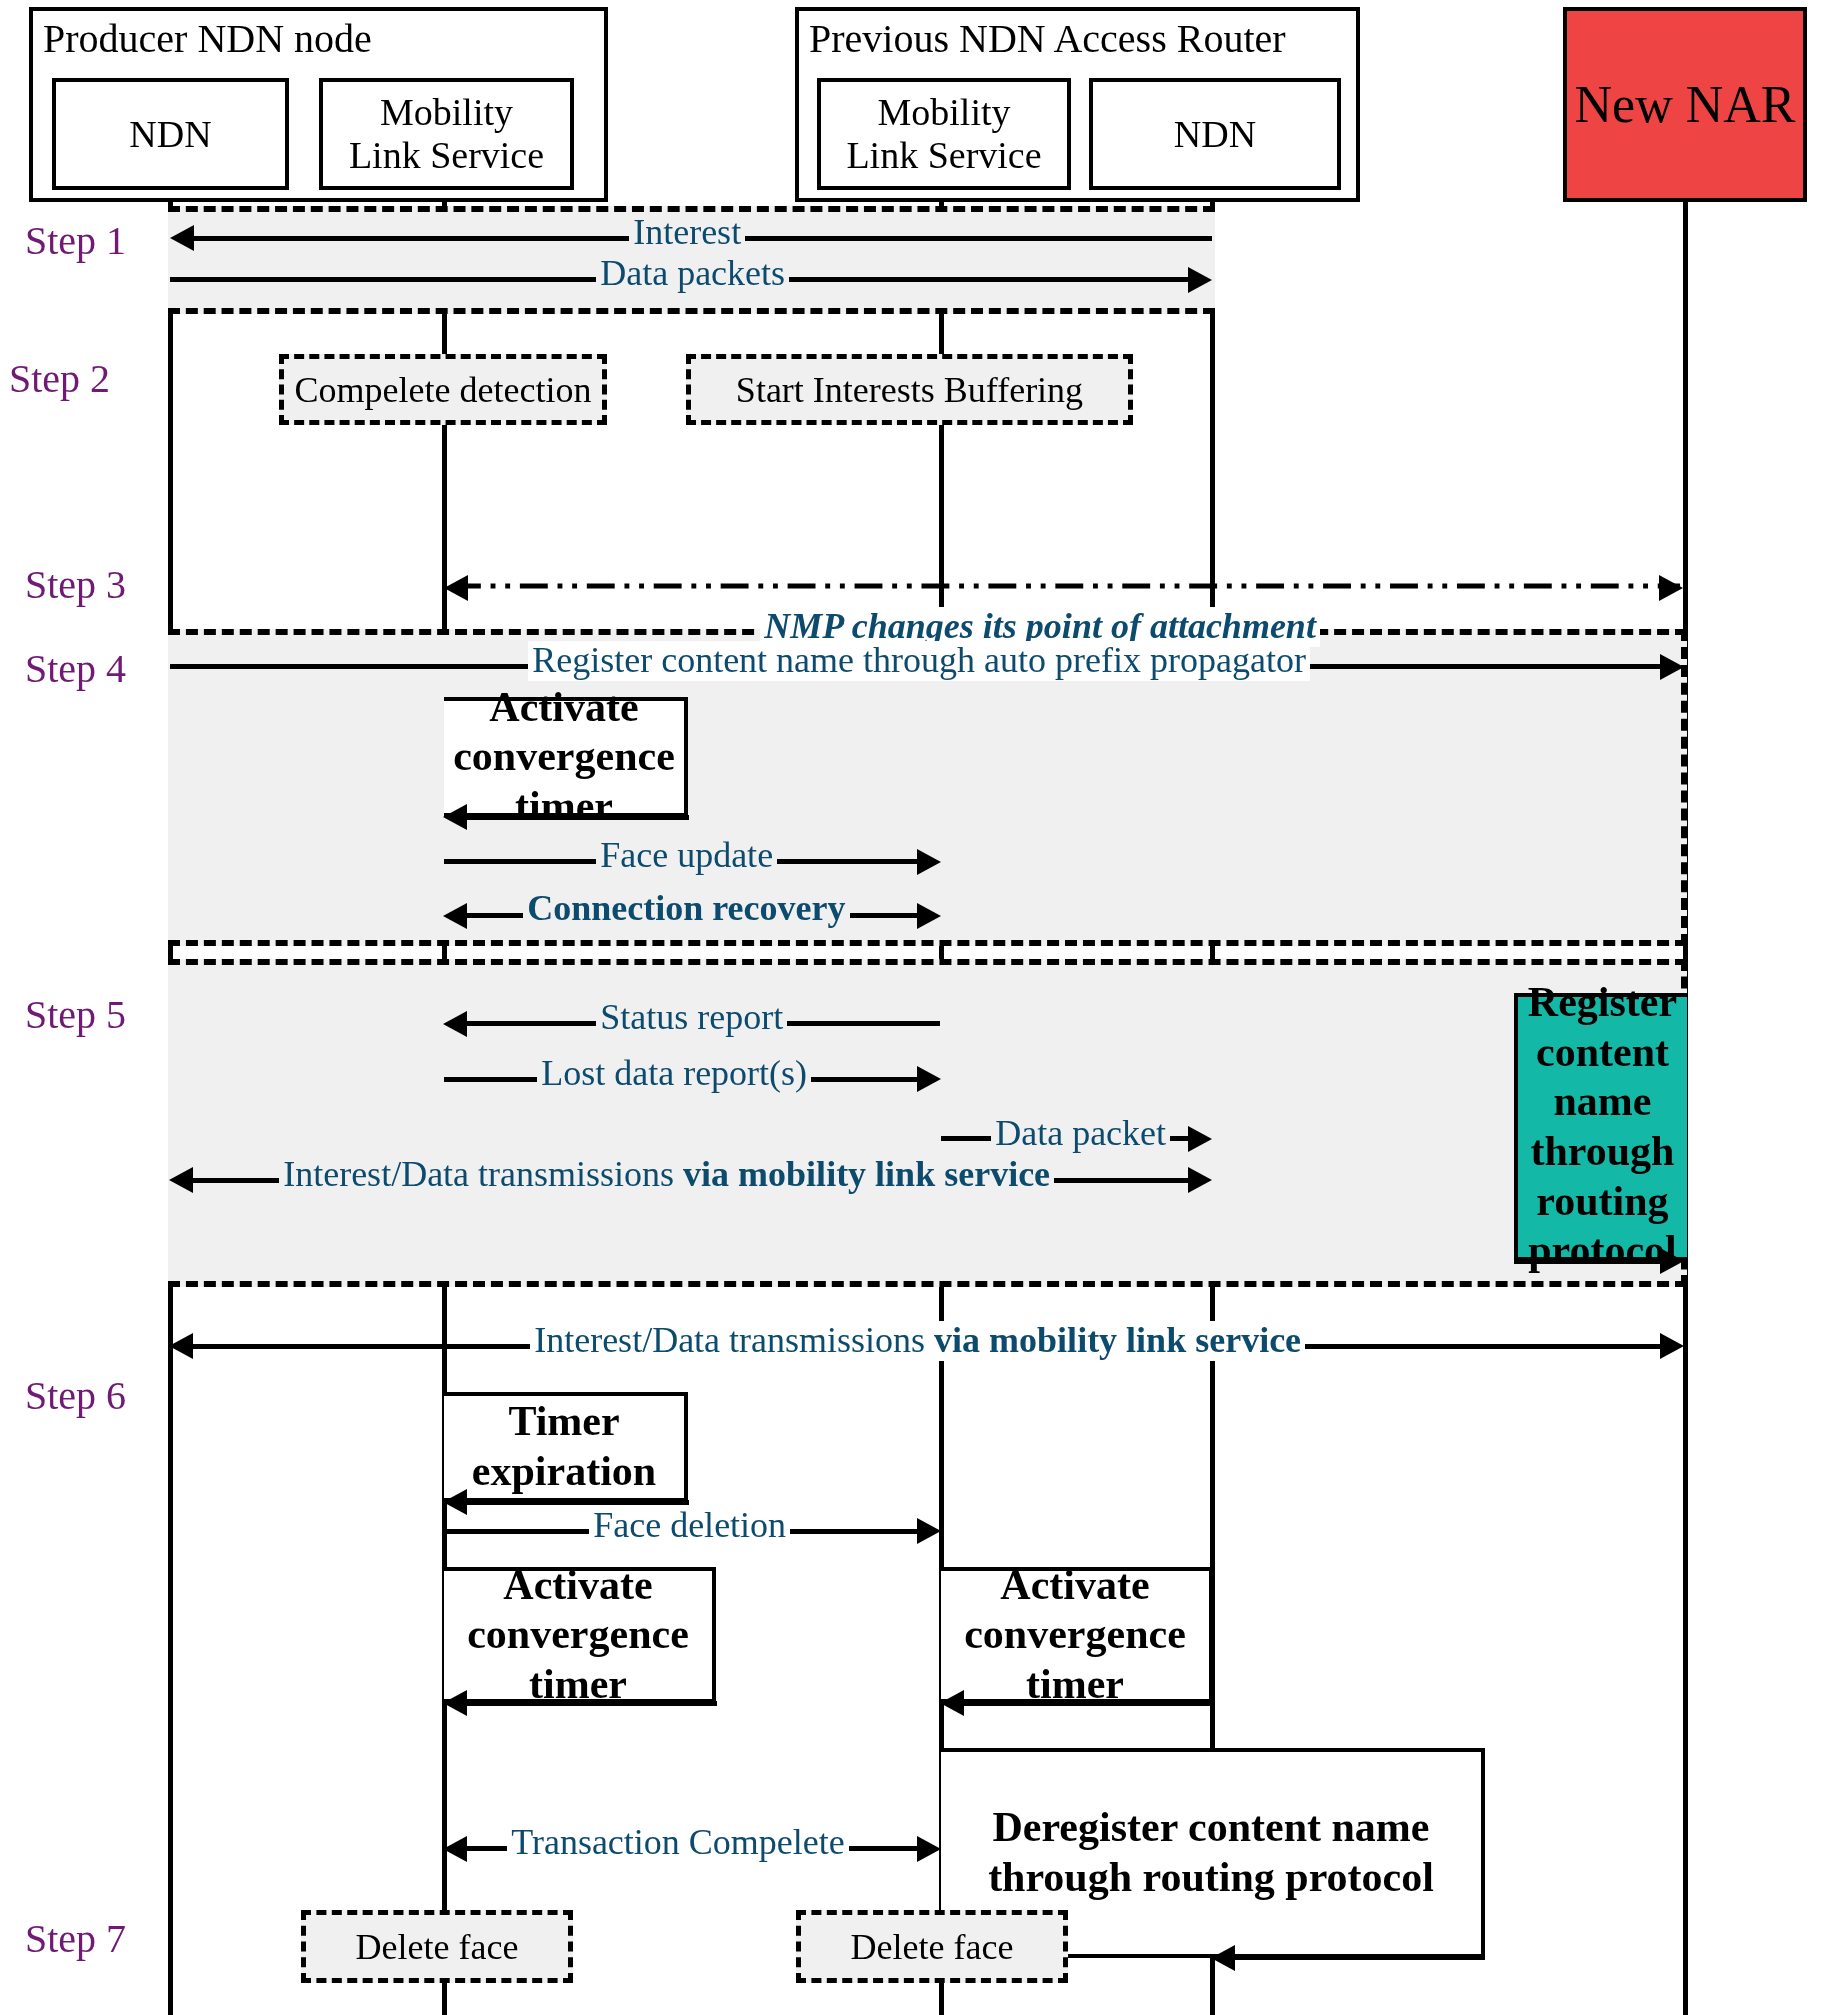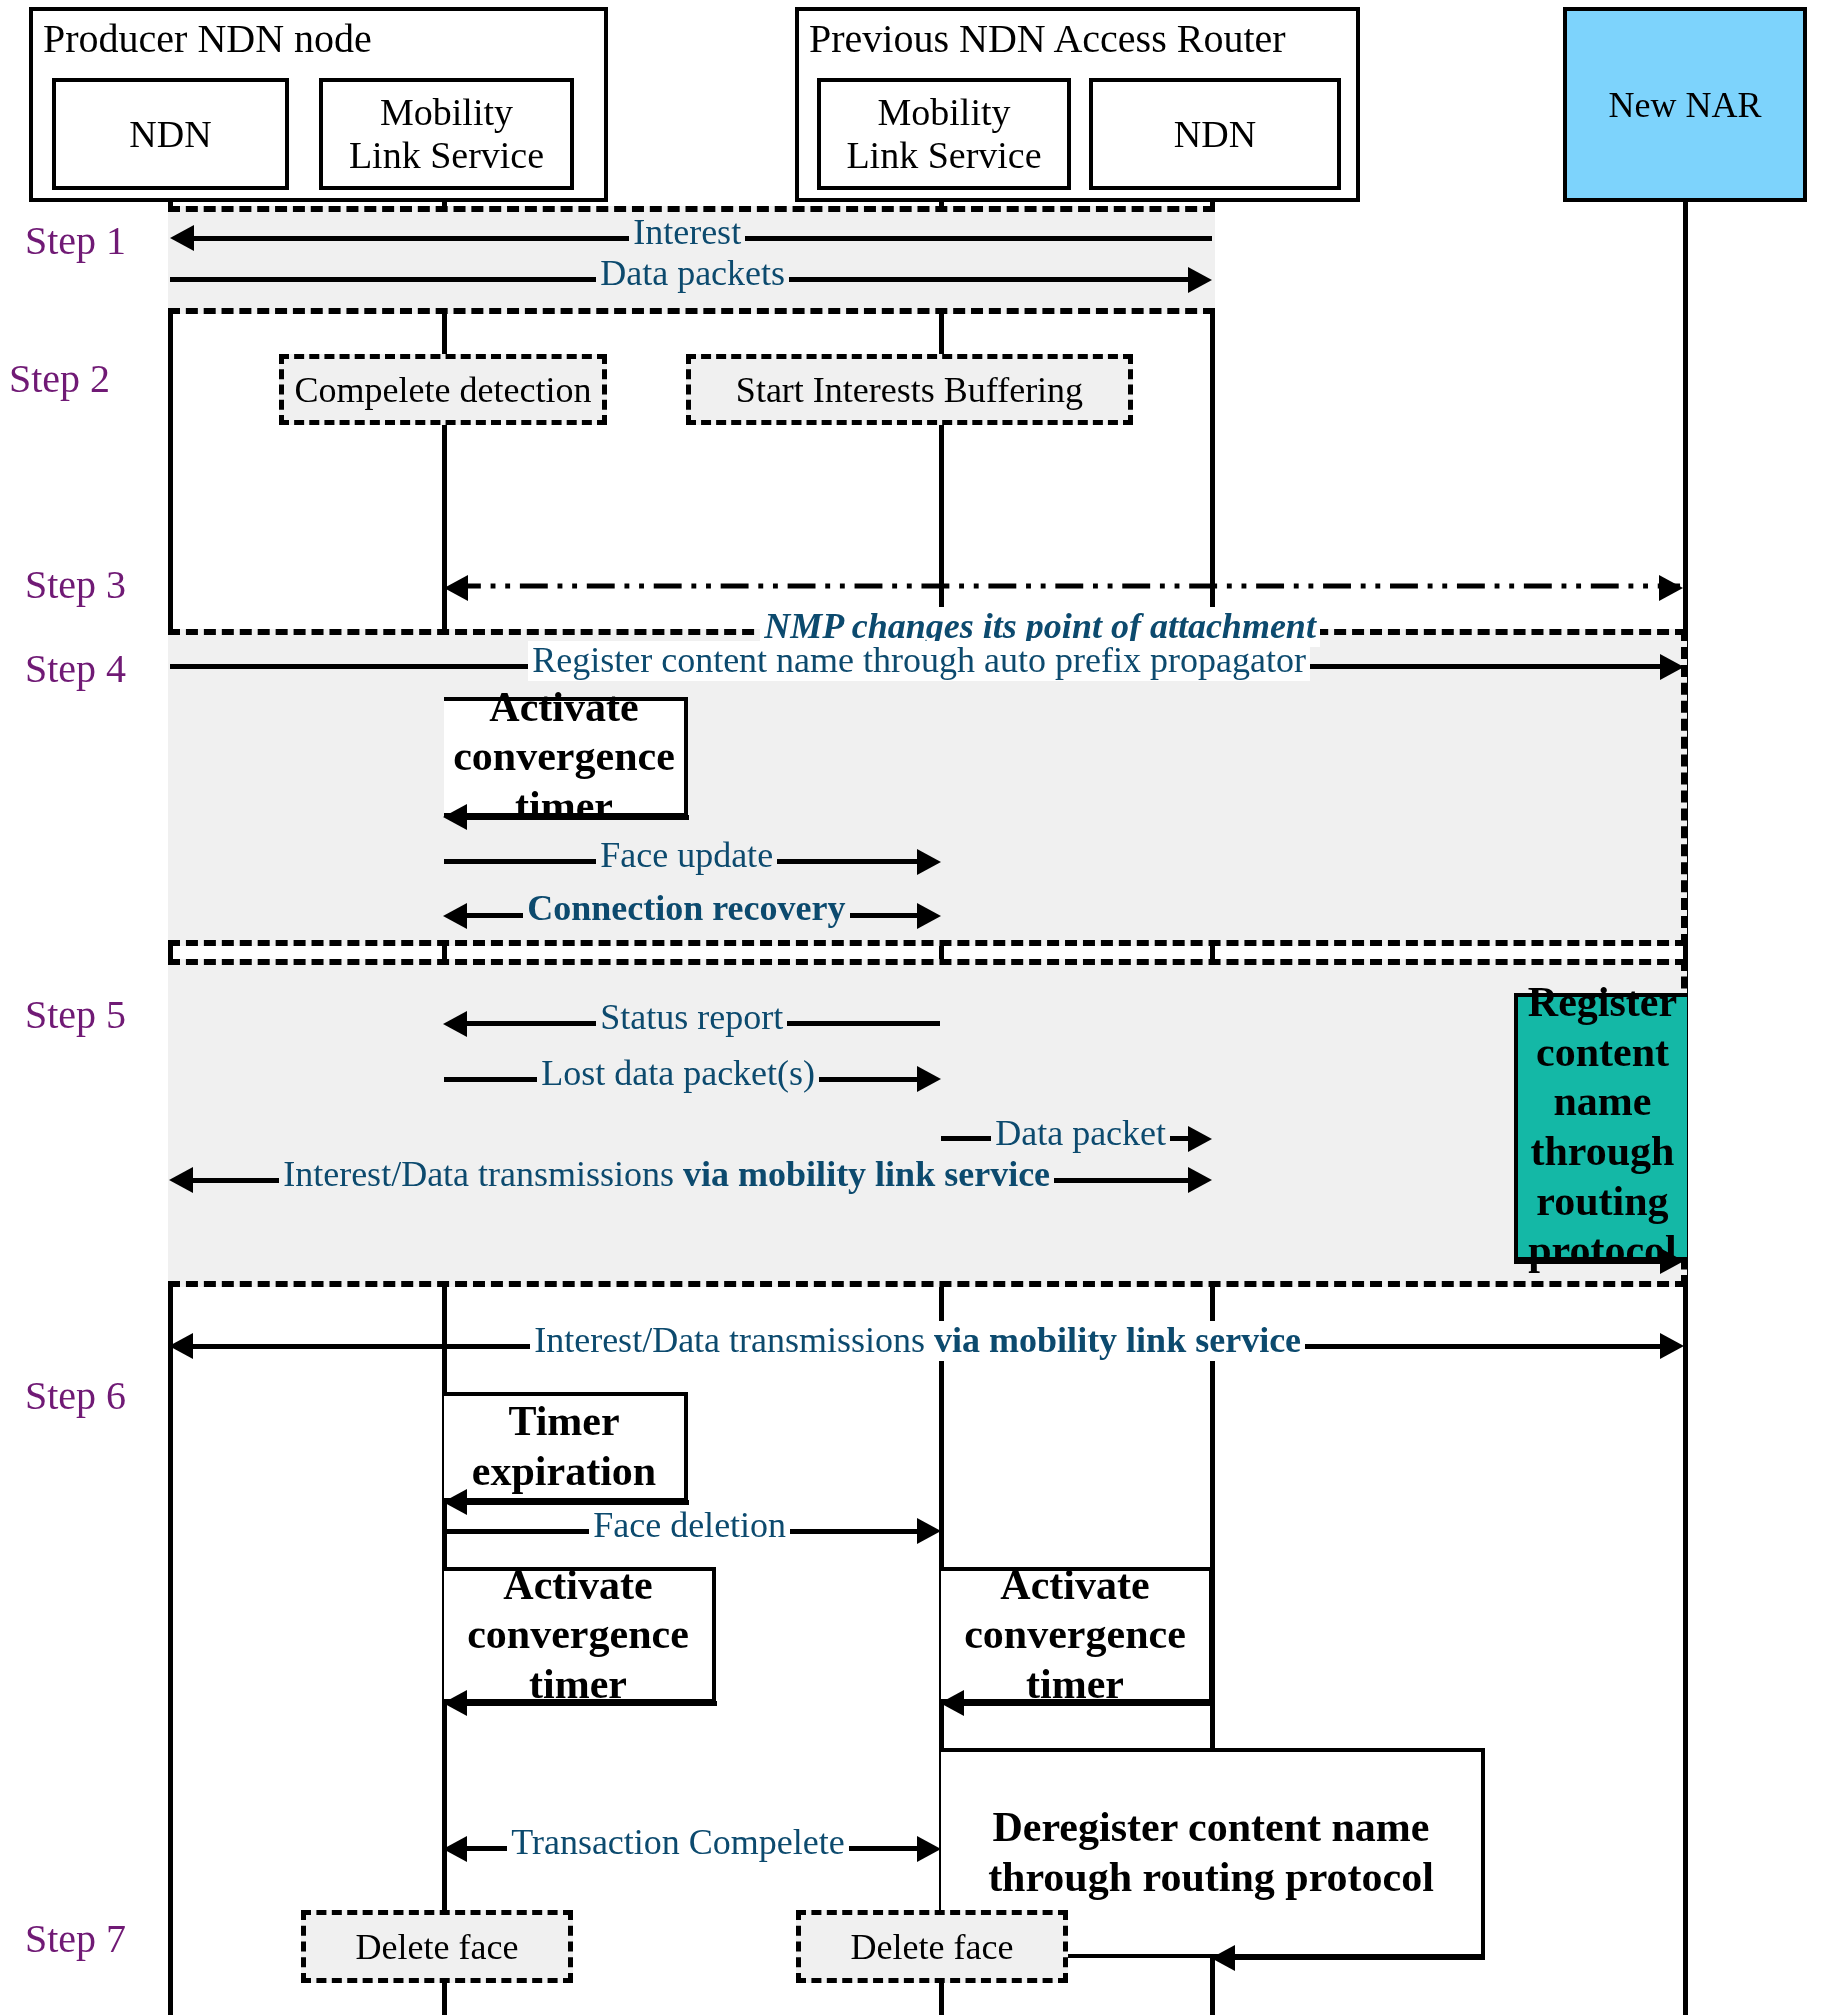--- a/index.html
+++ b/index.html
@@ -5,23 +5,23 @@
   html,body{margin:0;padding:0;background:#ffffff;}
   body{font-family:"Liberation Serif","DejaVu Serif",serif;}
   #stage{position:relative;width:1831px;height:2015px;background:#fff;overflow:hidden;}
 
   
   .group-box{position:absolute;border:4.2px solid #000;background:#fff;box-sizing:border-box;}
   .group-title{position:absolute;font-size:40px;color:#000;white-space:nowrap;}
   .sub-box{position:absolute;border:4.2px solid #000;background:#fff;box-sizing:border-box;
            display:flex;align-items:center;justify-content:center;text-align:center;
            font-size:38px;line-height:1.12;color:#000;}
-  .plain-box{position:absolute;border:4.2px solid #000;background:#7dd3fc;box-sizing:border-box;
+  .plain-box{position:absolute;border:4.2px solid #000;background:#ef4444;box-sizing:border-box;
            display:flex;align-items:center;justify-content:center;text-align:center;
-           font-size:36px;color:#000;}
+           font-size:52px;color:#000;}
 
   
   .lifeline{position:absolute;width:4.9px;background:#000;}
 
   
   .band{position:absolute;background:#f0f0f0;box-sizing:border-box;}
   .band.dash-tb{border-top:6.3px dashed #000;border-bottom:6.3px dashed #000;}
   .band.dash-r{border-right:6.3px dashed #000;}
 
   
@@ -144,21 +144,21 @@
   <div class="arrow-head left" style="left:443px;top:903px;"></div>
   <div class="arrow-head right" style="left:917px;top:903px;"></div>
   <div class="caption shaded b" style="left:523px;top:889px;">Connection recovery</div>
 
   <div class="arrow-line" style="left:466px;top:1021px;width:474px;"></div>
   <div class="arrow-head left" style="left:443px;top:1011px;"></div>
   <div class="caption shaded" style="left:596px;top:998px;">Status report</div>
 
   <div class="arrow-line" style="left:444px;top:1077px;width:474px;"></div>
   <div class="arrow-head right" style="left:917px;top:1066px;"></div>
-  <div class="caption shaded" style="left:537px;top:1054px;">Lost data packet(s)</div>
+  <div class="caption shaded" style="left:537px;top:1054px;">Lost data report(s)</div>
 
   <div class="arrow-line" style="left:941px;top:1136px;width:248px;"></div>
   <div class="arrow-head right" style="left:1188px;top:1126px;"></div>
   <div class="caption shaded" style="left:991px;top:1114px;">Data packet</div>
 
   <div class="arrow-line" style="left:191px;top:1178px;width:999px;"></div>
   <div class="arrow-head left" style="left:169px;top:1167px;"></div>
   <div class="arrow-head right" style="left:1188px;top:1167px;"></div>
   <div class="caption shaded" style="left:279px;top:1155px;">
     <span>Interest/Data transmissions </span><b>via mobility link service</b>

